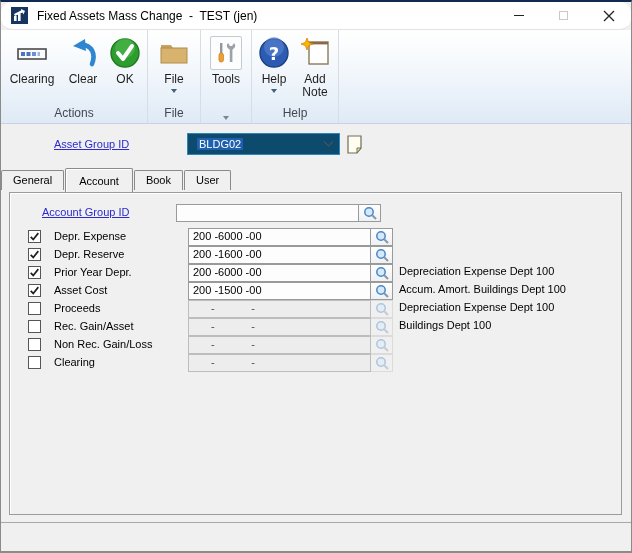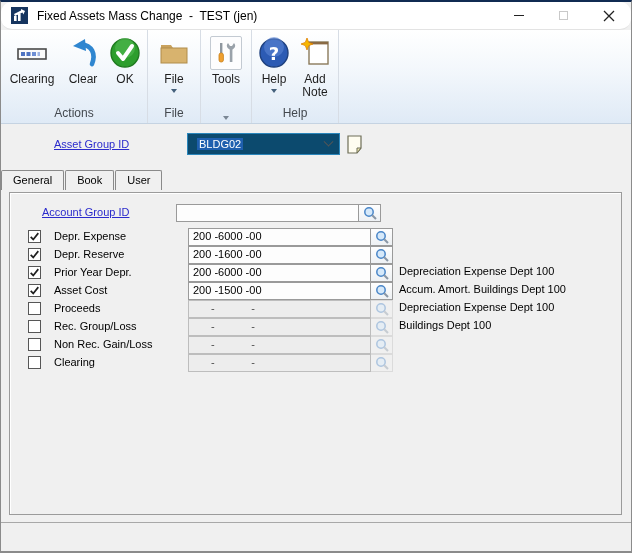--- a/index.html
+++ b/index.html
@@ -227,20 +227,21 @@
     <div class="note-btn">
       <svg width="15" height="19" viewBox="0 0 15 19">
         <path d="M1 1 H14 V13 L10 18 H1 Z" fill="#fffdf0" stroke="#6e6e58" stroke-width="1.2"></path>
         <path d="M14 13 L10 13 L10 18 Z" fill="#eee8ae" stroke="#6e6e58" stroke-width="1"></path>
       </svg>
     </div>
   </div>
 
   <div class="tabs-row">
     <div class="tab">General</div>
+    <div class="tab active">Account</div>
     <div class="tab">Book</div>
     <div class="tab">User</div>
   </div>
 
   <div class="tabpage">
     <div class="agid-row">
       <a class="prompt-link" href="#">Account Group ID</a>
       <input class="field" value="" style="">
       <span class="lookup-btn">
         <svg width="14" height="14" viewBox="0 0 14 14">
@@ -325,21 +326,21 @@
         <circle cx="6" cy="6" r="4.2" fill="#d6e9fa" stroke="#4a86c8" stroke-width="1.5"></circle>
         <line x1="9.2" y1="9.2" x2="13" y2="13" stroke="#8a97a6" stroke-width="2"></line>
       </svg>
     </span>
     <span class="row-desc"></span>
   </div>
         <div class="acct-row disabled">
     <span class="cb">
       
     </span>
-    <span class="row-label">Rec. Group/Loss</span>
+    <span class="row-label">Rec. Gain/Asset</span>
     <span class="field">-            -</span>
     <span class="lookup-btn">
       <svg width="14" height="14" viewBox="0 0 14 14">
         <circle cx="6" cy="6" r="4.2" fill="#d6e9fa" stroke="#4a86c8" stroke-width="1.5"></circle>
         <line x1="9.2" y1="9.2" x2="13" y2="13" stroke="#8a97a6" stroke-width="2"></line>
       </svg>
     </span>
     <span class="row-desc"></span>
   </div>
         <div class="acct-row disabled">

